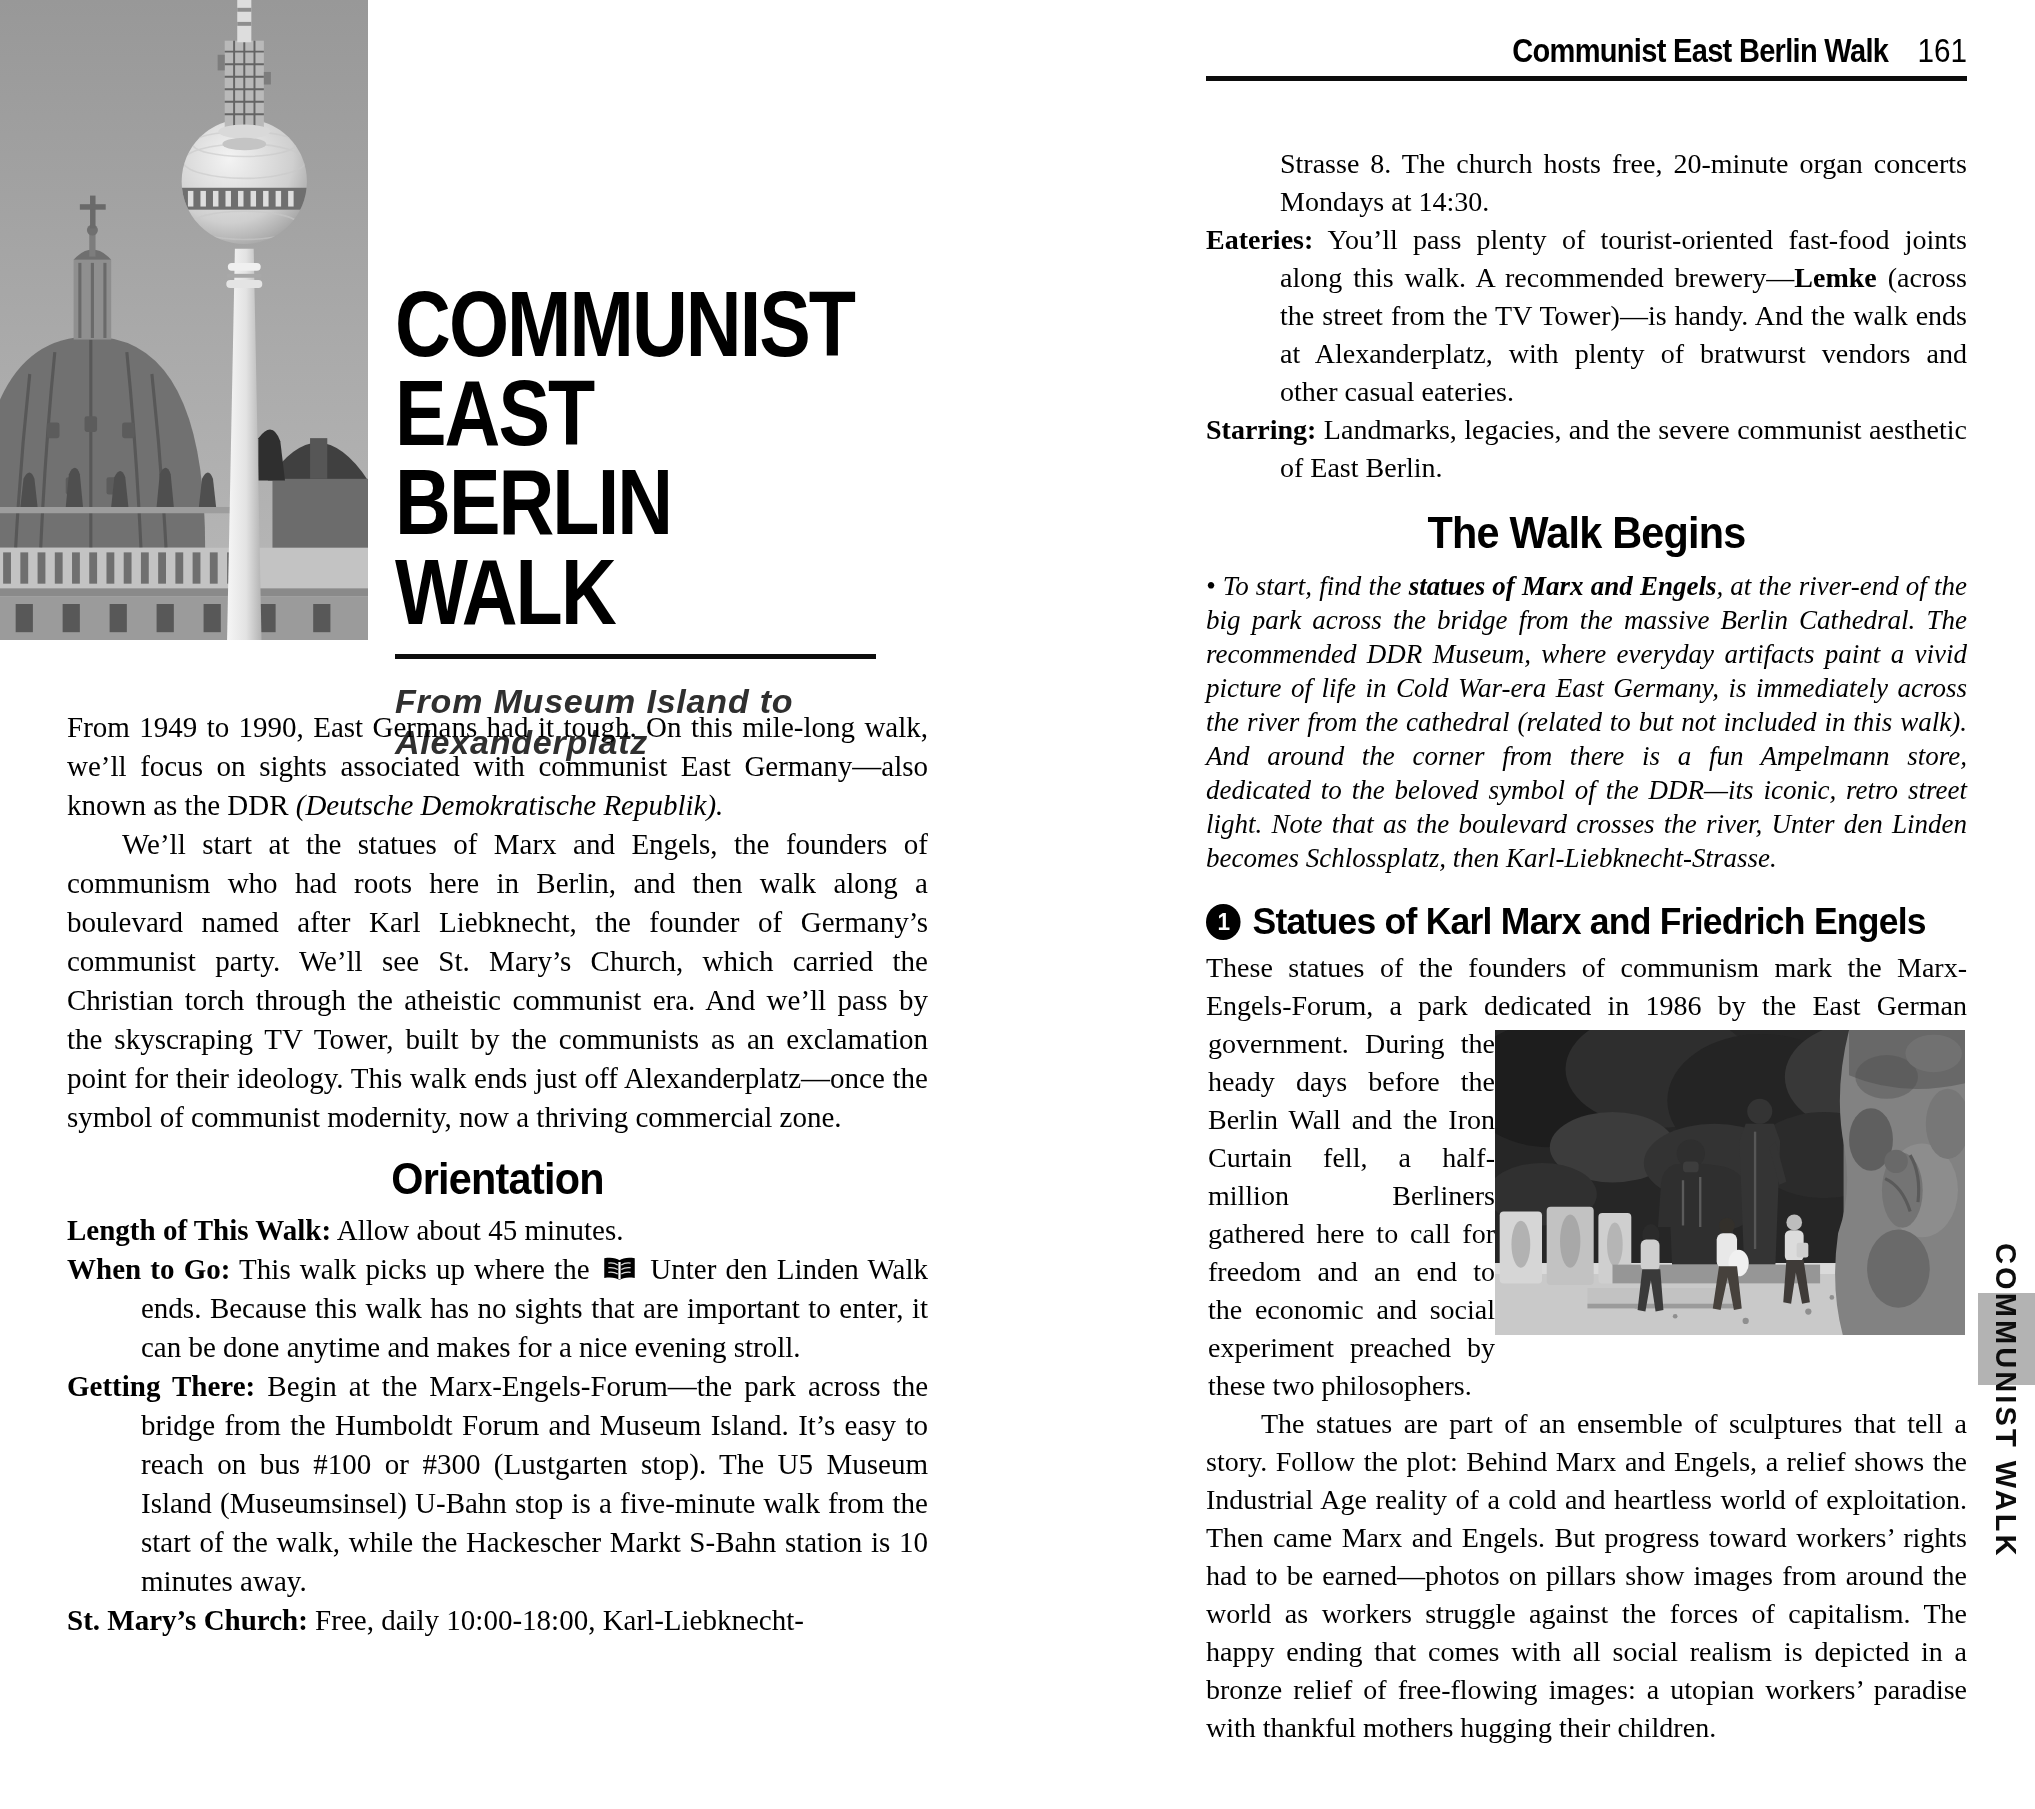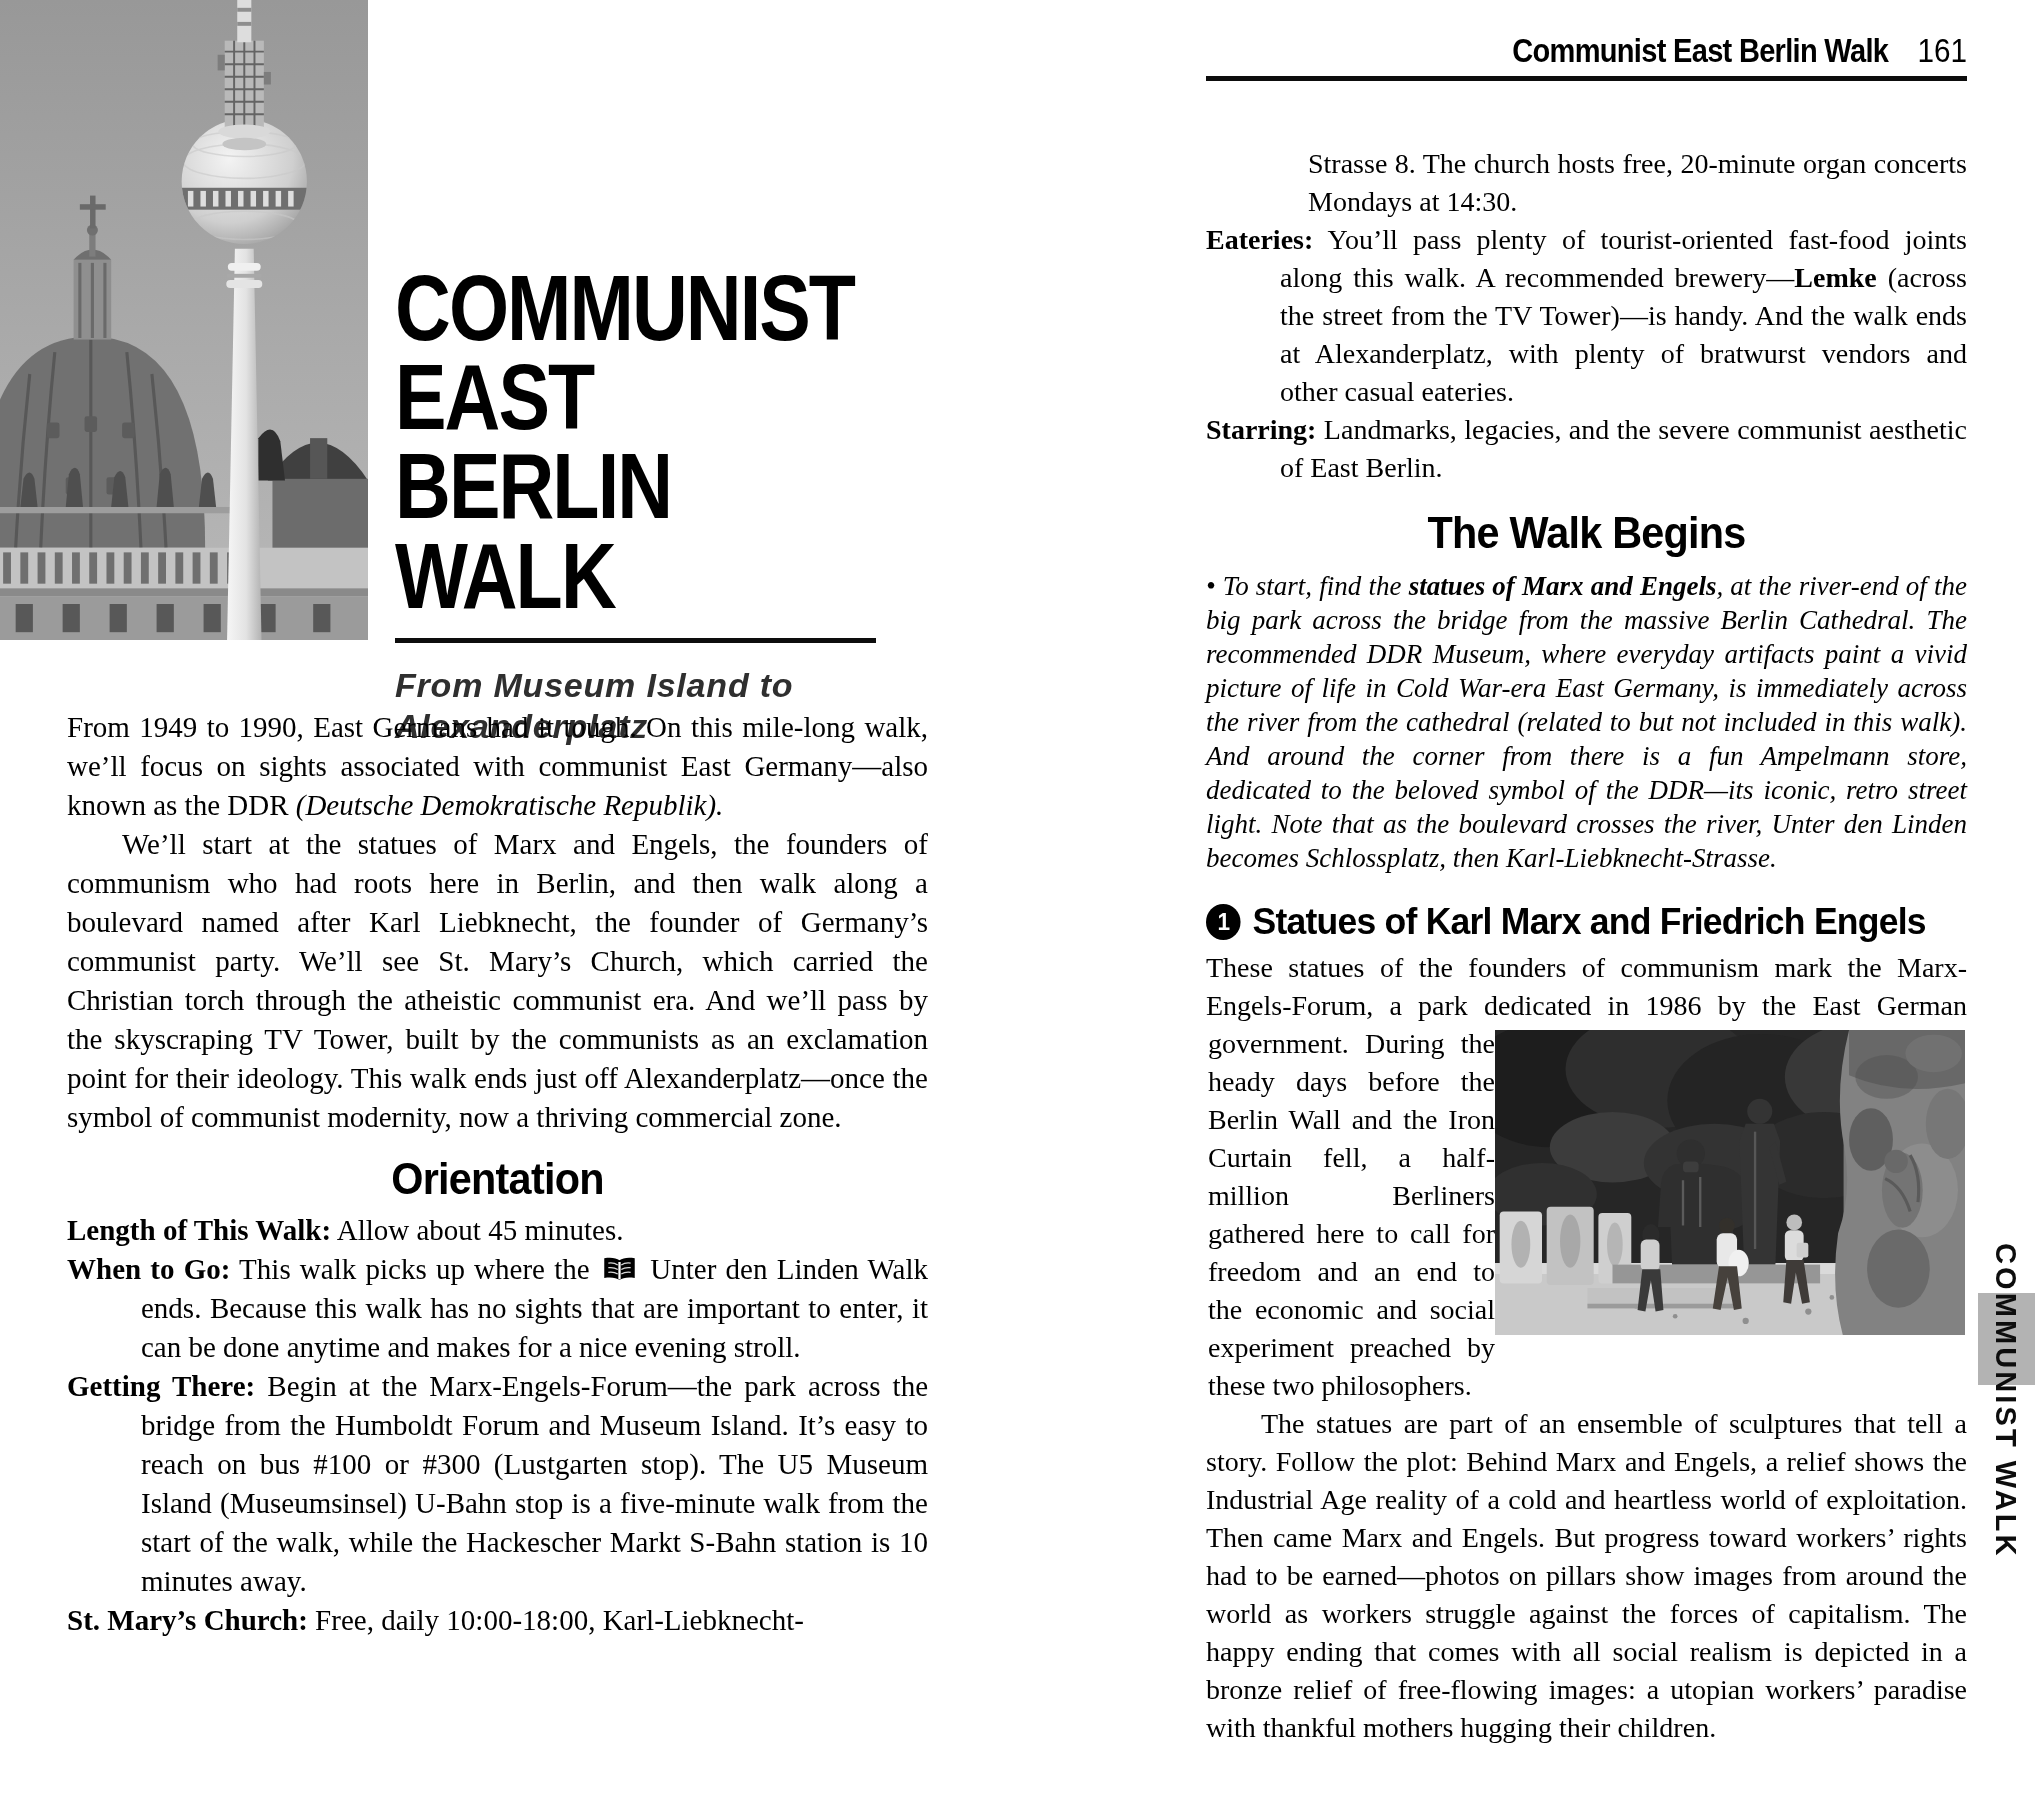--- a/index.html
+++ b/index.html
@@ -2,21 +2,21 @@
 <html style="font-size:12.5px"><head>
 <meta charset="utf-8">
 <style>
   html,body { margin:0; padding:0; background:#e8e8e8; }
   .page {
     position:relative; width:2035px; height:1809px; background:#ffffff;
     overflow:hidden; color:#000; font-family:"Liberation Serif", serif;
   }
   
   .hero-photo { position:absolute; left:0; top:0; width:368px; height:640px; display:block; }
-  .title-block { position:absolute; left:395px; top:264px; width:564px; }
+  .title-block { position:absolute; left:395px; top:280px; width:564px; }
   .chapter-title {
     font-family:"Liberation Sans", sans-serif; font-weight:700; font-size:92px;
     line-height:0.97; letter-spacing:-2.3px; transform:scaleX(0.84); transform-origin:left top;
   }
   .title-rule { width:481px; height:5.5px; background:#0d0d0d; margin-top:17px; }
   .subtitle {
     margin-top:22px; font-family:"Liberation Sans", sans-serif; font-style:italic;
     font-weight:700; font-size:34px; line-height:1.2; color:#2f2f2f; letter-spacing:0.8px;
   }
   .left-col { position:absolute; left:67px; top:708px; width:861px; font-size:29px; line-height:39px; }
@@ -32,21 +32,21 @@
   }
   .book-icon { width:33px; height:26px; vertical-align:-3.1px; margin:0 4.7px; display:inline-block; }
   
   .right-col { position:absolute; left:1206px; top:34px; width:761px; font-size:28px; line-height:38px; }
   .pg-header { display:flex; justify-content:flex-end; align-items:flex-end; gap:23.5px;
     font-family:"Liberation Sans", sans-serif; font-size:33px; line-height:1; }
   .pg-title { font-weight:700; display:inline-block; transform:scaleX(0.88); transform-origin:right center; letter-spacing:-0.8px; }
   .pg-num { font-weight:400; display:inline-block; transform:scaleX(0.9); transform-origin:right center; }
   .header-rule { height:4.7px; background:#0d0d0d; margin-top:9.4px; }
   .rc-body { margin-top:64px; }
-  .cont { margin-left:102px; text-align:justify;font-family:Liberation Serif, serif; }
+  .cont { margin-left:74px; text-align:justify;font-family:Liberation Serif, serif; }
   .walkbegins { margin:27px 0 17px; }
   .lead { font-style:italic; font-size:27px; line-height:34px; text-align:justify; }
   .lead b { font-weight:700; }
   .stop-head {
     font-family:"Liberation Sans", sans-serif; font-weight:700; font-size:37px; letter-spacing:-0.8px;
     margin:28px 0 7.8px; display:flex; align-items:center; gap:12.5px;
     transform:scaleX(0.96); transform-origin:left center;
   }
   .badge { flex:0 0 auto; width:36px; height:36px; border-radius:50%; background:#000; color:#fff;
     font-family:"Liberation Sans", sans-serif; font-weight:700; font-size:23.5px; line-height:36px; text-align:center; }

